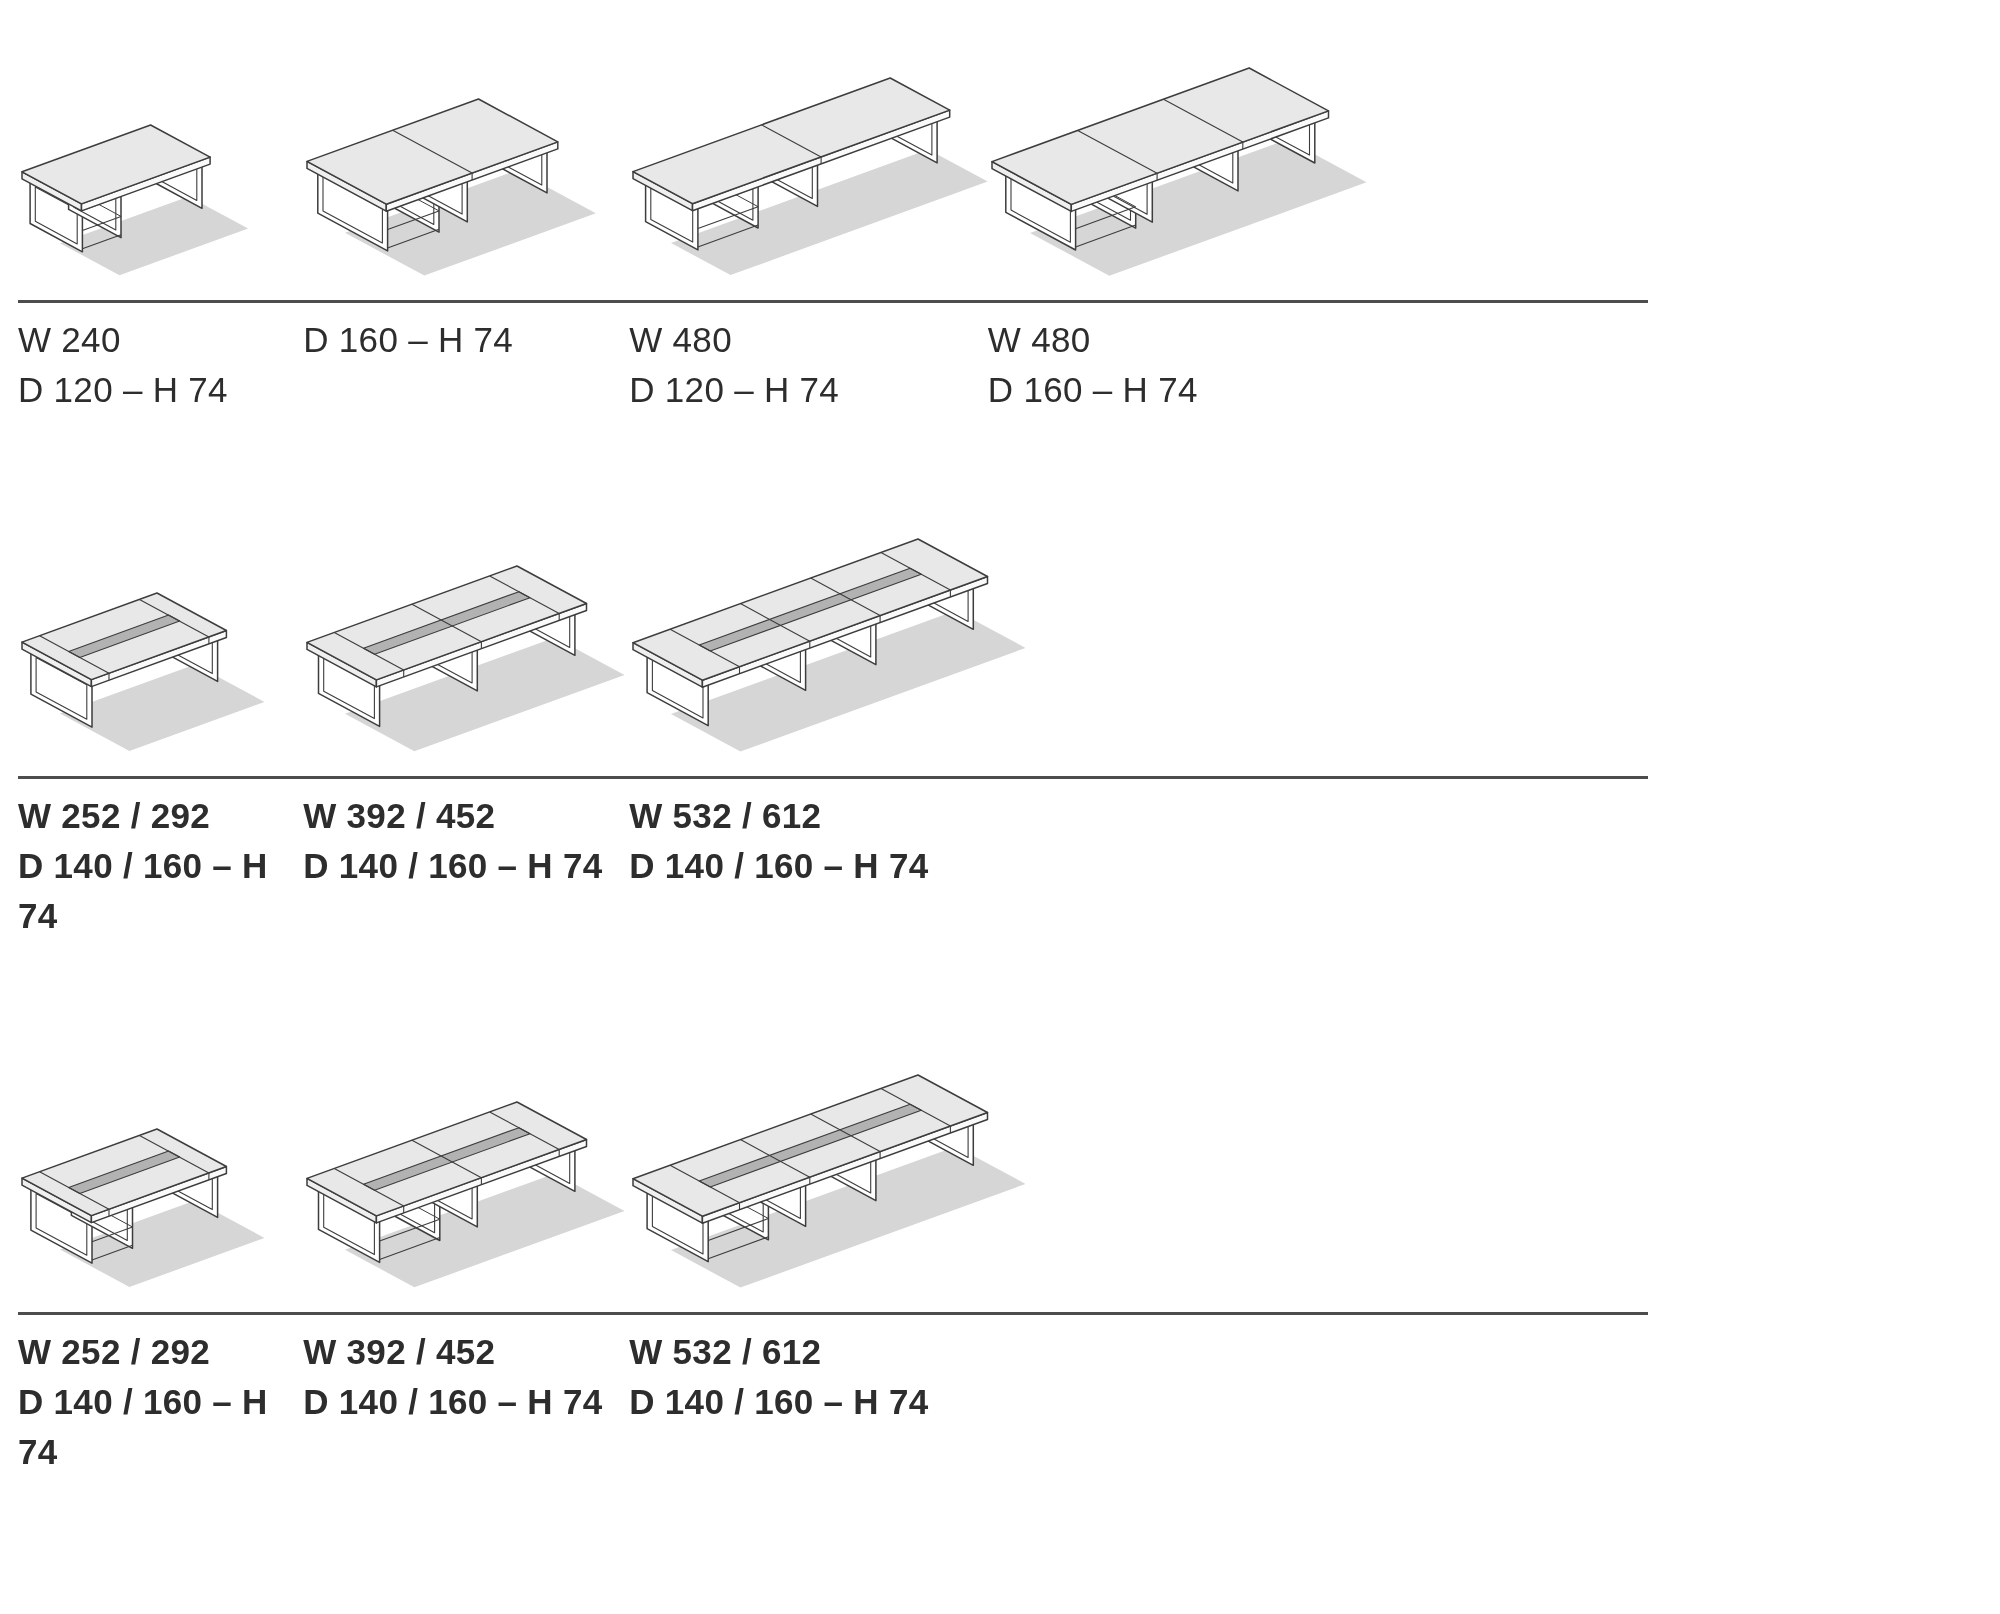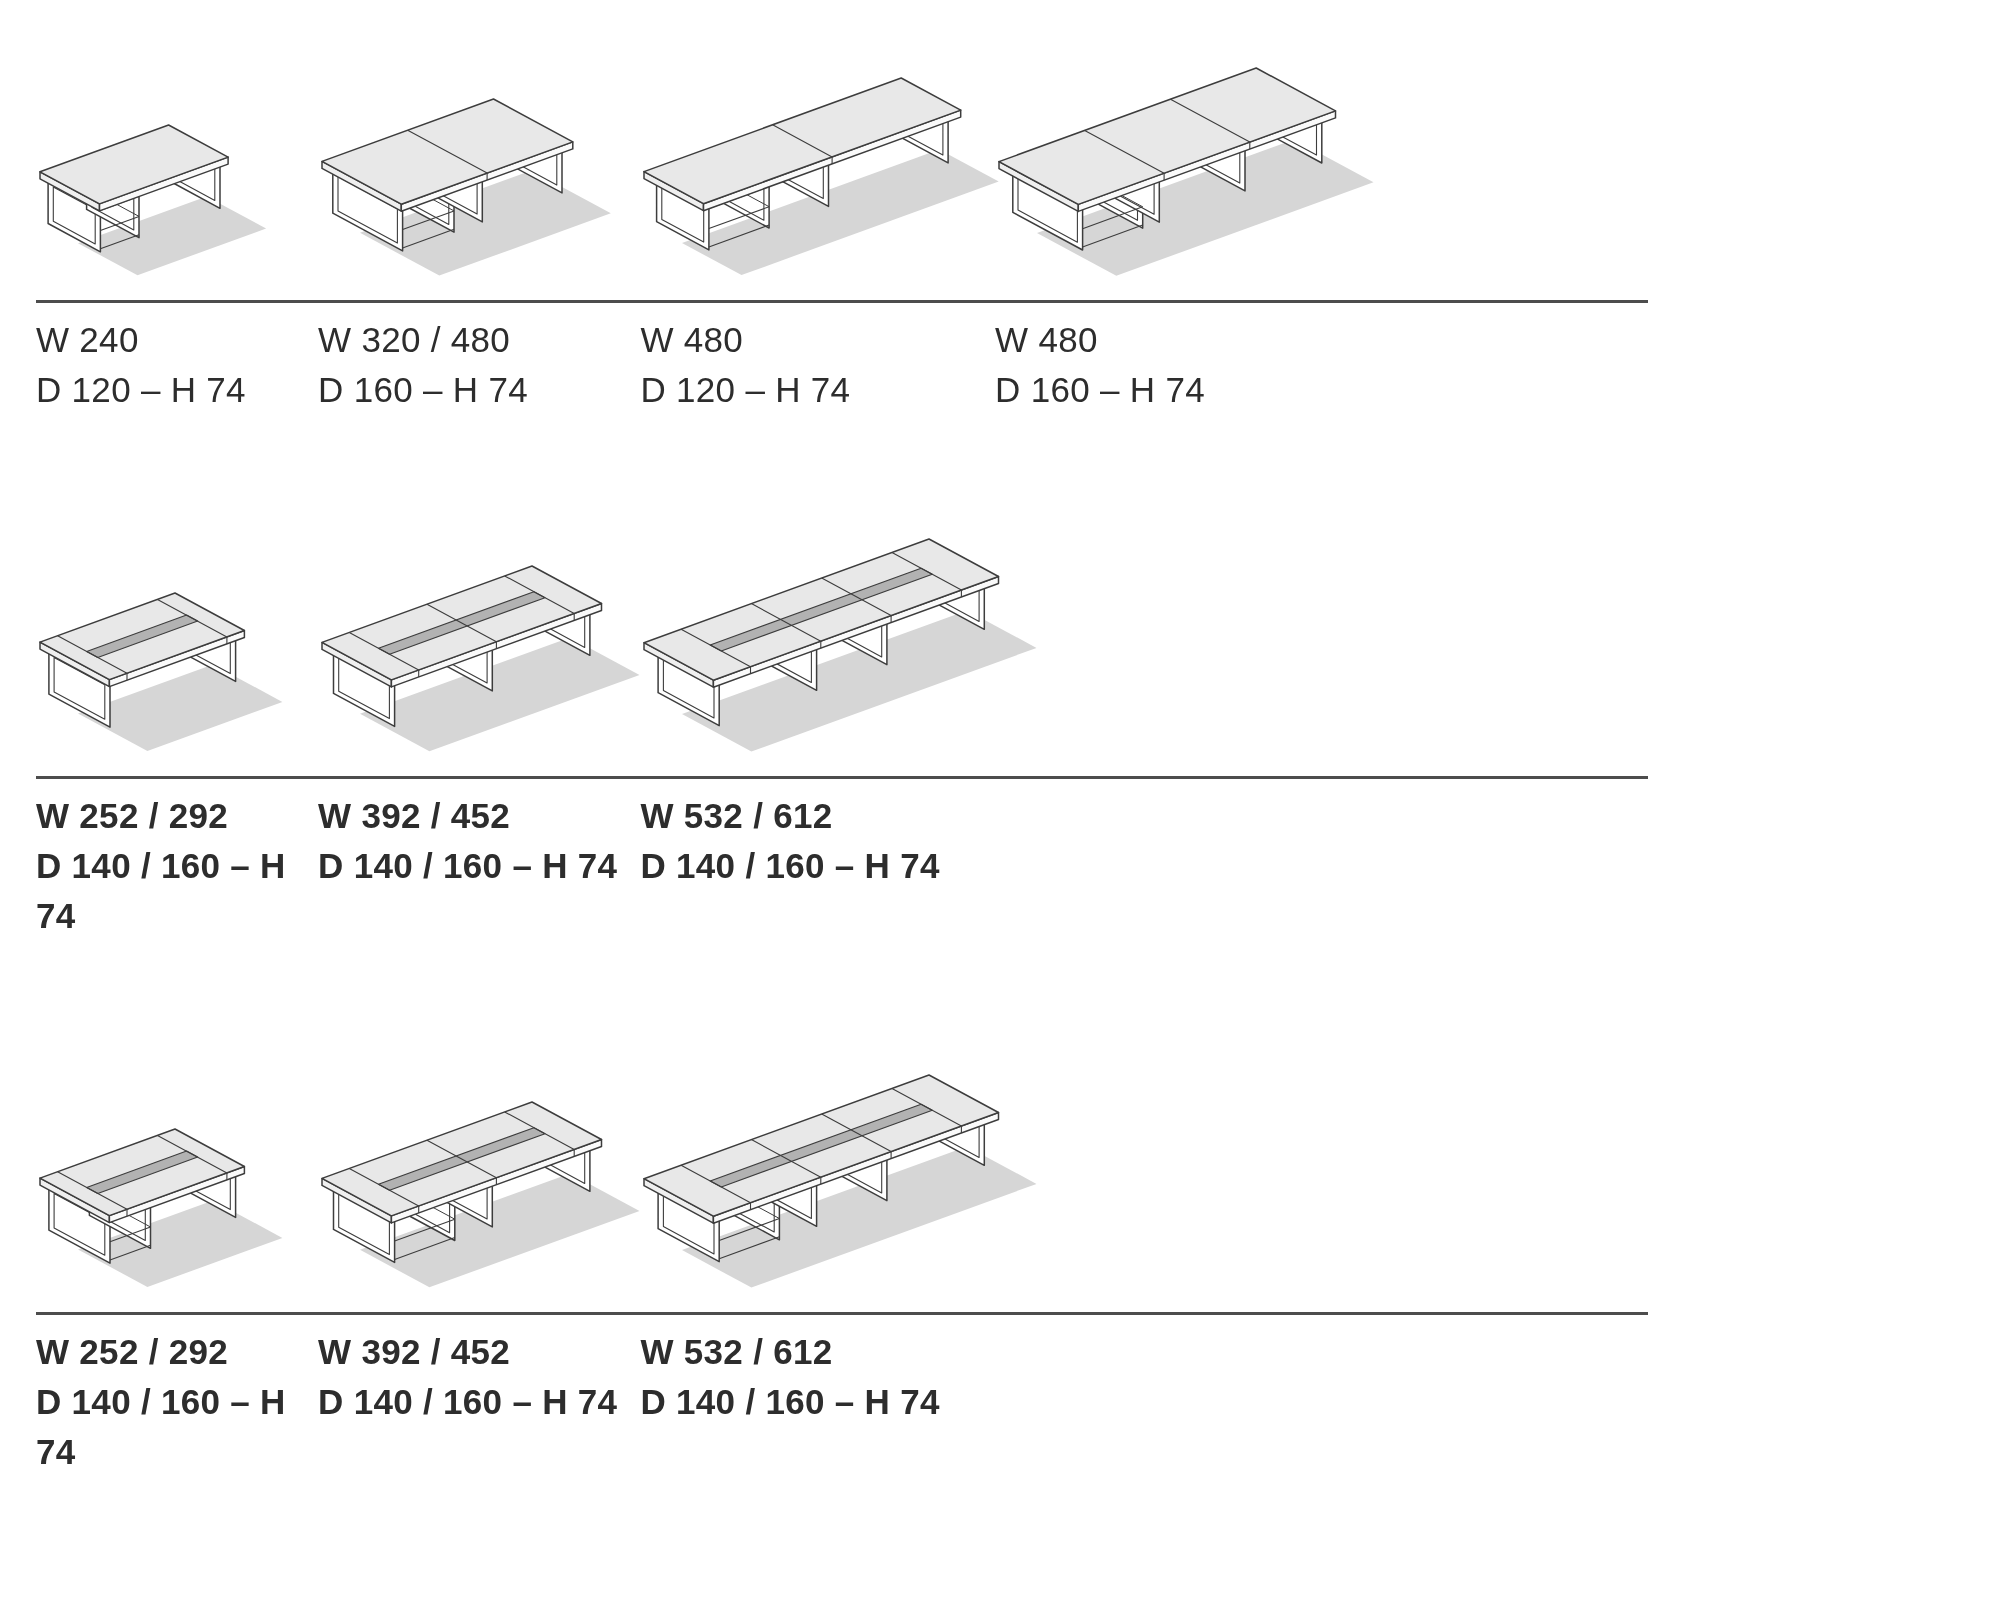--- a/index.html
+++ b/index.html
@@ -8,21 +8,21 @@
     padding: 0;
     background: #ffffff;
     width: 2000px;
     height: 1614px;
     overflow: hidden;
     font-family: "Liberation Sans", sans-serif;
     color: #2d2d2d;
   }
   .sheet {
     width: 1672px;
-    padding: 8px 24px 0 36px;
+    padding: 8px 24px 0 18px;
   }
   .row { margin-bottom: 54px; }
   .figs {
     display: grid;
     align-items: end;
     padding-bottom: 16px;
   }
   .row-1 .figs { min-height: 292px; }
   .row-2 .figs { min-height: 308px; }
   .row-3 .figs { min-height: 318px; }
@@ -139,21 +139,20 @@
           </svg>
       </figure>
     </div>
     <hr class="rule">
     <div class="labels cols-r1">
       <div class="label">
         <div class="dim">W 240</div>
         <div class="dim">D 120 – H 74</div>
       </div>
       <div class="label">
-        <div class="dim">W 320 / 480</div>
         <div class="dim">D 160 – H 74</div>
       </div>
       <div class="label">
         <div class="dim">W 480</div>
         <div class="dim">D 120 – H 74</div>
       </div>
       <div class="label">
         <div class="dim">W 480</div>
         <div class="dim">D 160 – H 74</div>
       </div>

